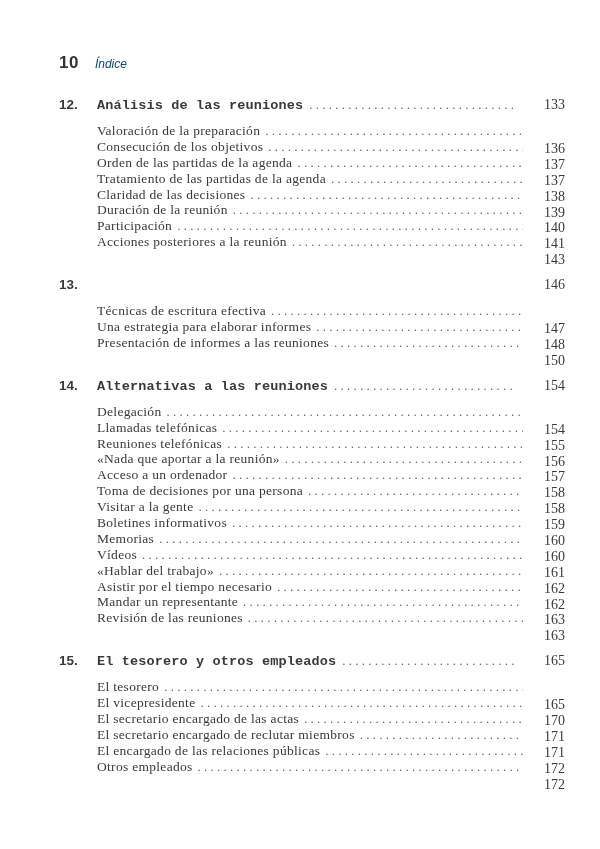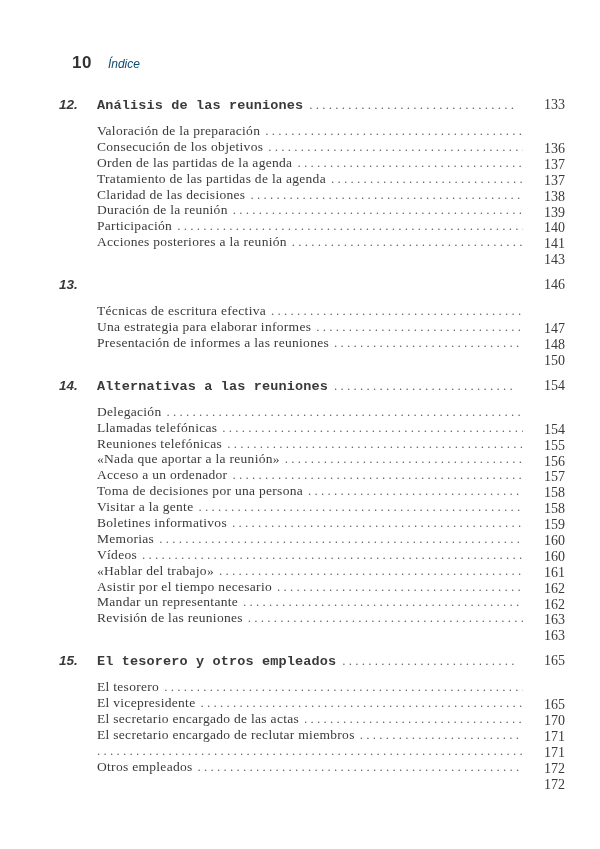--- a/index.html
+++ b/index.html
@@ -9,21 +9,21 @@
     }
     body {
       width: 600px;
       height: 849px;
       position: relative;
       overflow: hidden;
       color: #3a3a3a;
     }
     .running-head {
       position: absolute;
-      left: 72px;
+      left: 59px;
       top: 53px;
       height: 20px;
       display: flex;
       align-items: baseline;
     }
     .running-head .page-num {
       font-family: "Liberation Sans", sans-serif;
       font-weight: bold;
       font-size: 17px;
       color: #333;
@@ -54,21 +54,20 @@
       height: 22px;
       white-space: nowrap;
     }
     .chapter-num {
       font-family: "Liberation Sans", sans-serif;
       font-weight: bold;
       font-size: 13.5px;
       color: #3a3a3a;
       width: 38px;
       flex: 0 0 38px;
-      font-style: italic;
     }
     .chapter-title {
       font-family: Liberation Mono, monospace;
       font-weight: bold;
       font-size: 13.5px;
       color: #3a3a3a;
       letter-spacing: 0.15px;
       padding-right: 6px;
     }
     .leader {
@@ -320,20 +319,21 @@
           <span class="entry-title">El secretario encargado de las actas</span>
           <span class="leader"></span>
           <span class="page">171</span>
         </div>
       <div class="entry-row">
           <span class="entry-title">El secretario encargado de reclutar miembros</span>
           <span class="leader"></span>
           <span class="page">171</span>
         </div>
       <div class="entry-row">
+          <span class="entry-title">El encargado de las relaciones públicas</span>
           <span class="leader"></span>
           <span class="page">172</span>
         </div>
       <div class="entry-row">
           <span class="entry-title">Otros empleados</span>
           <span class="leader"></span>
           <span class="page">172</span>
         </div>
     </div>
   </div>

